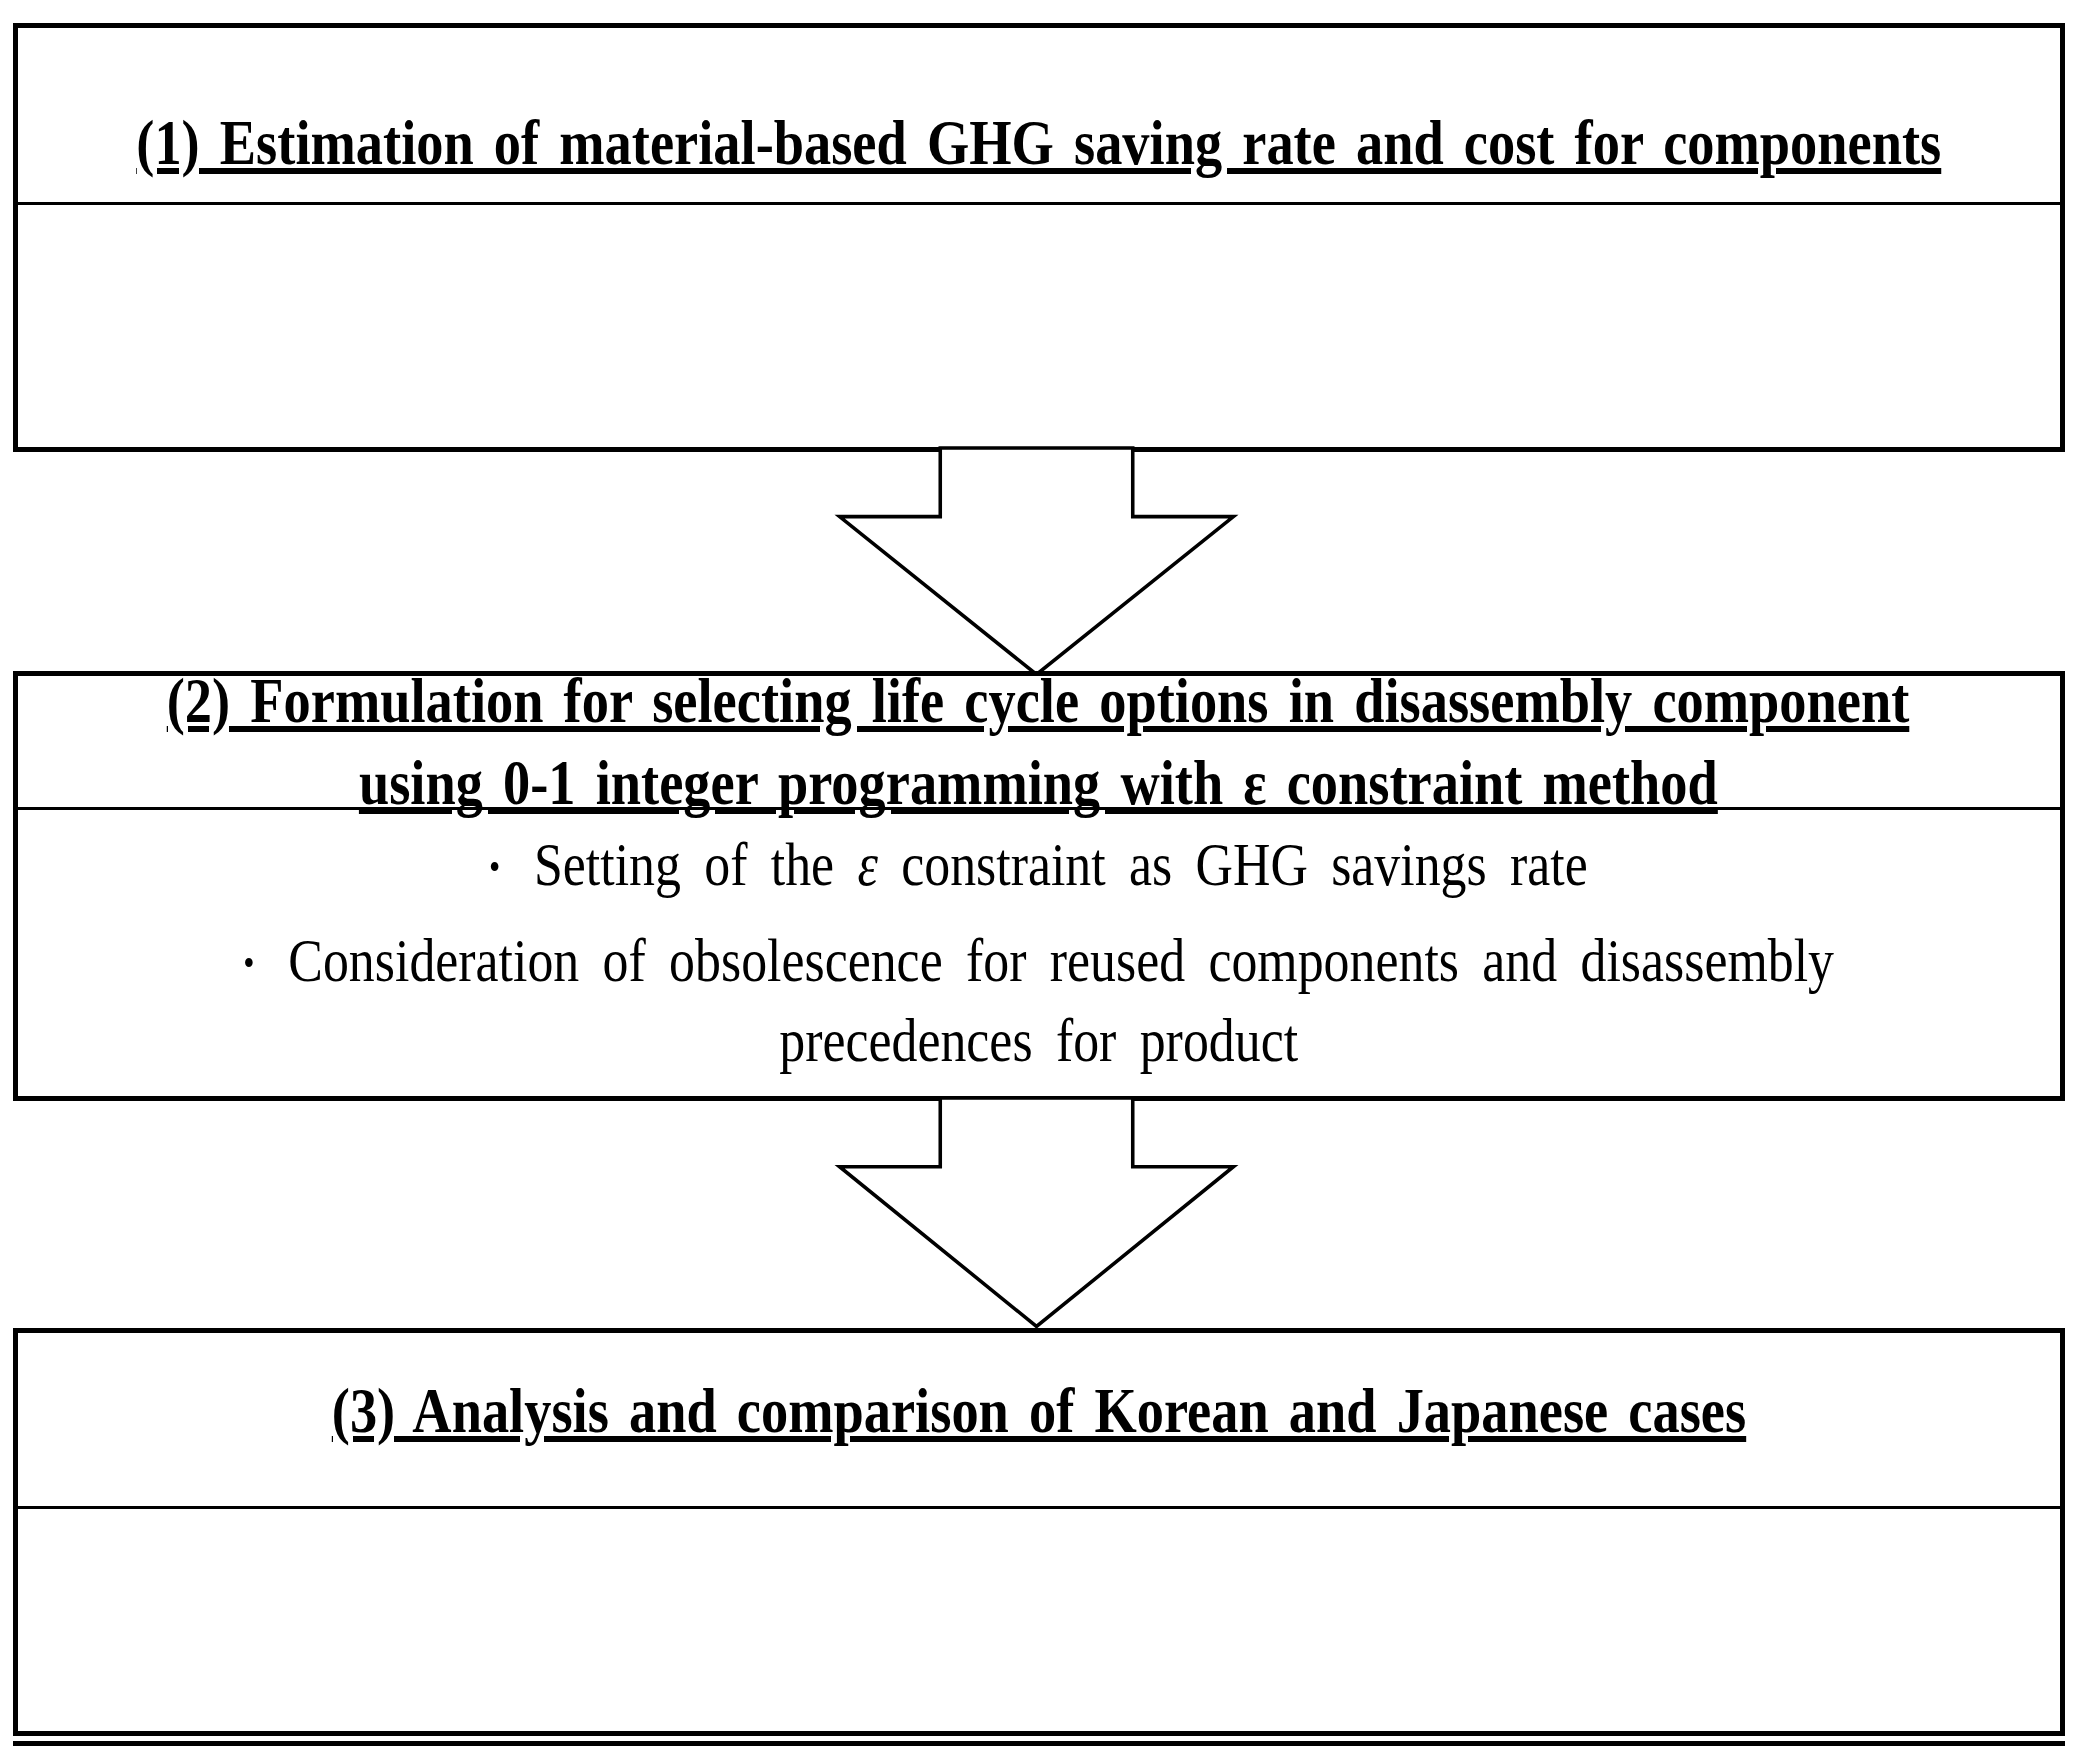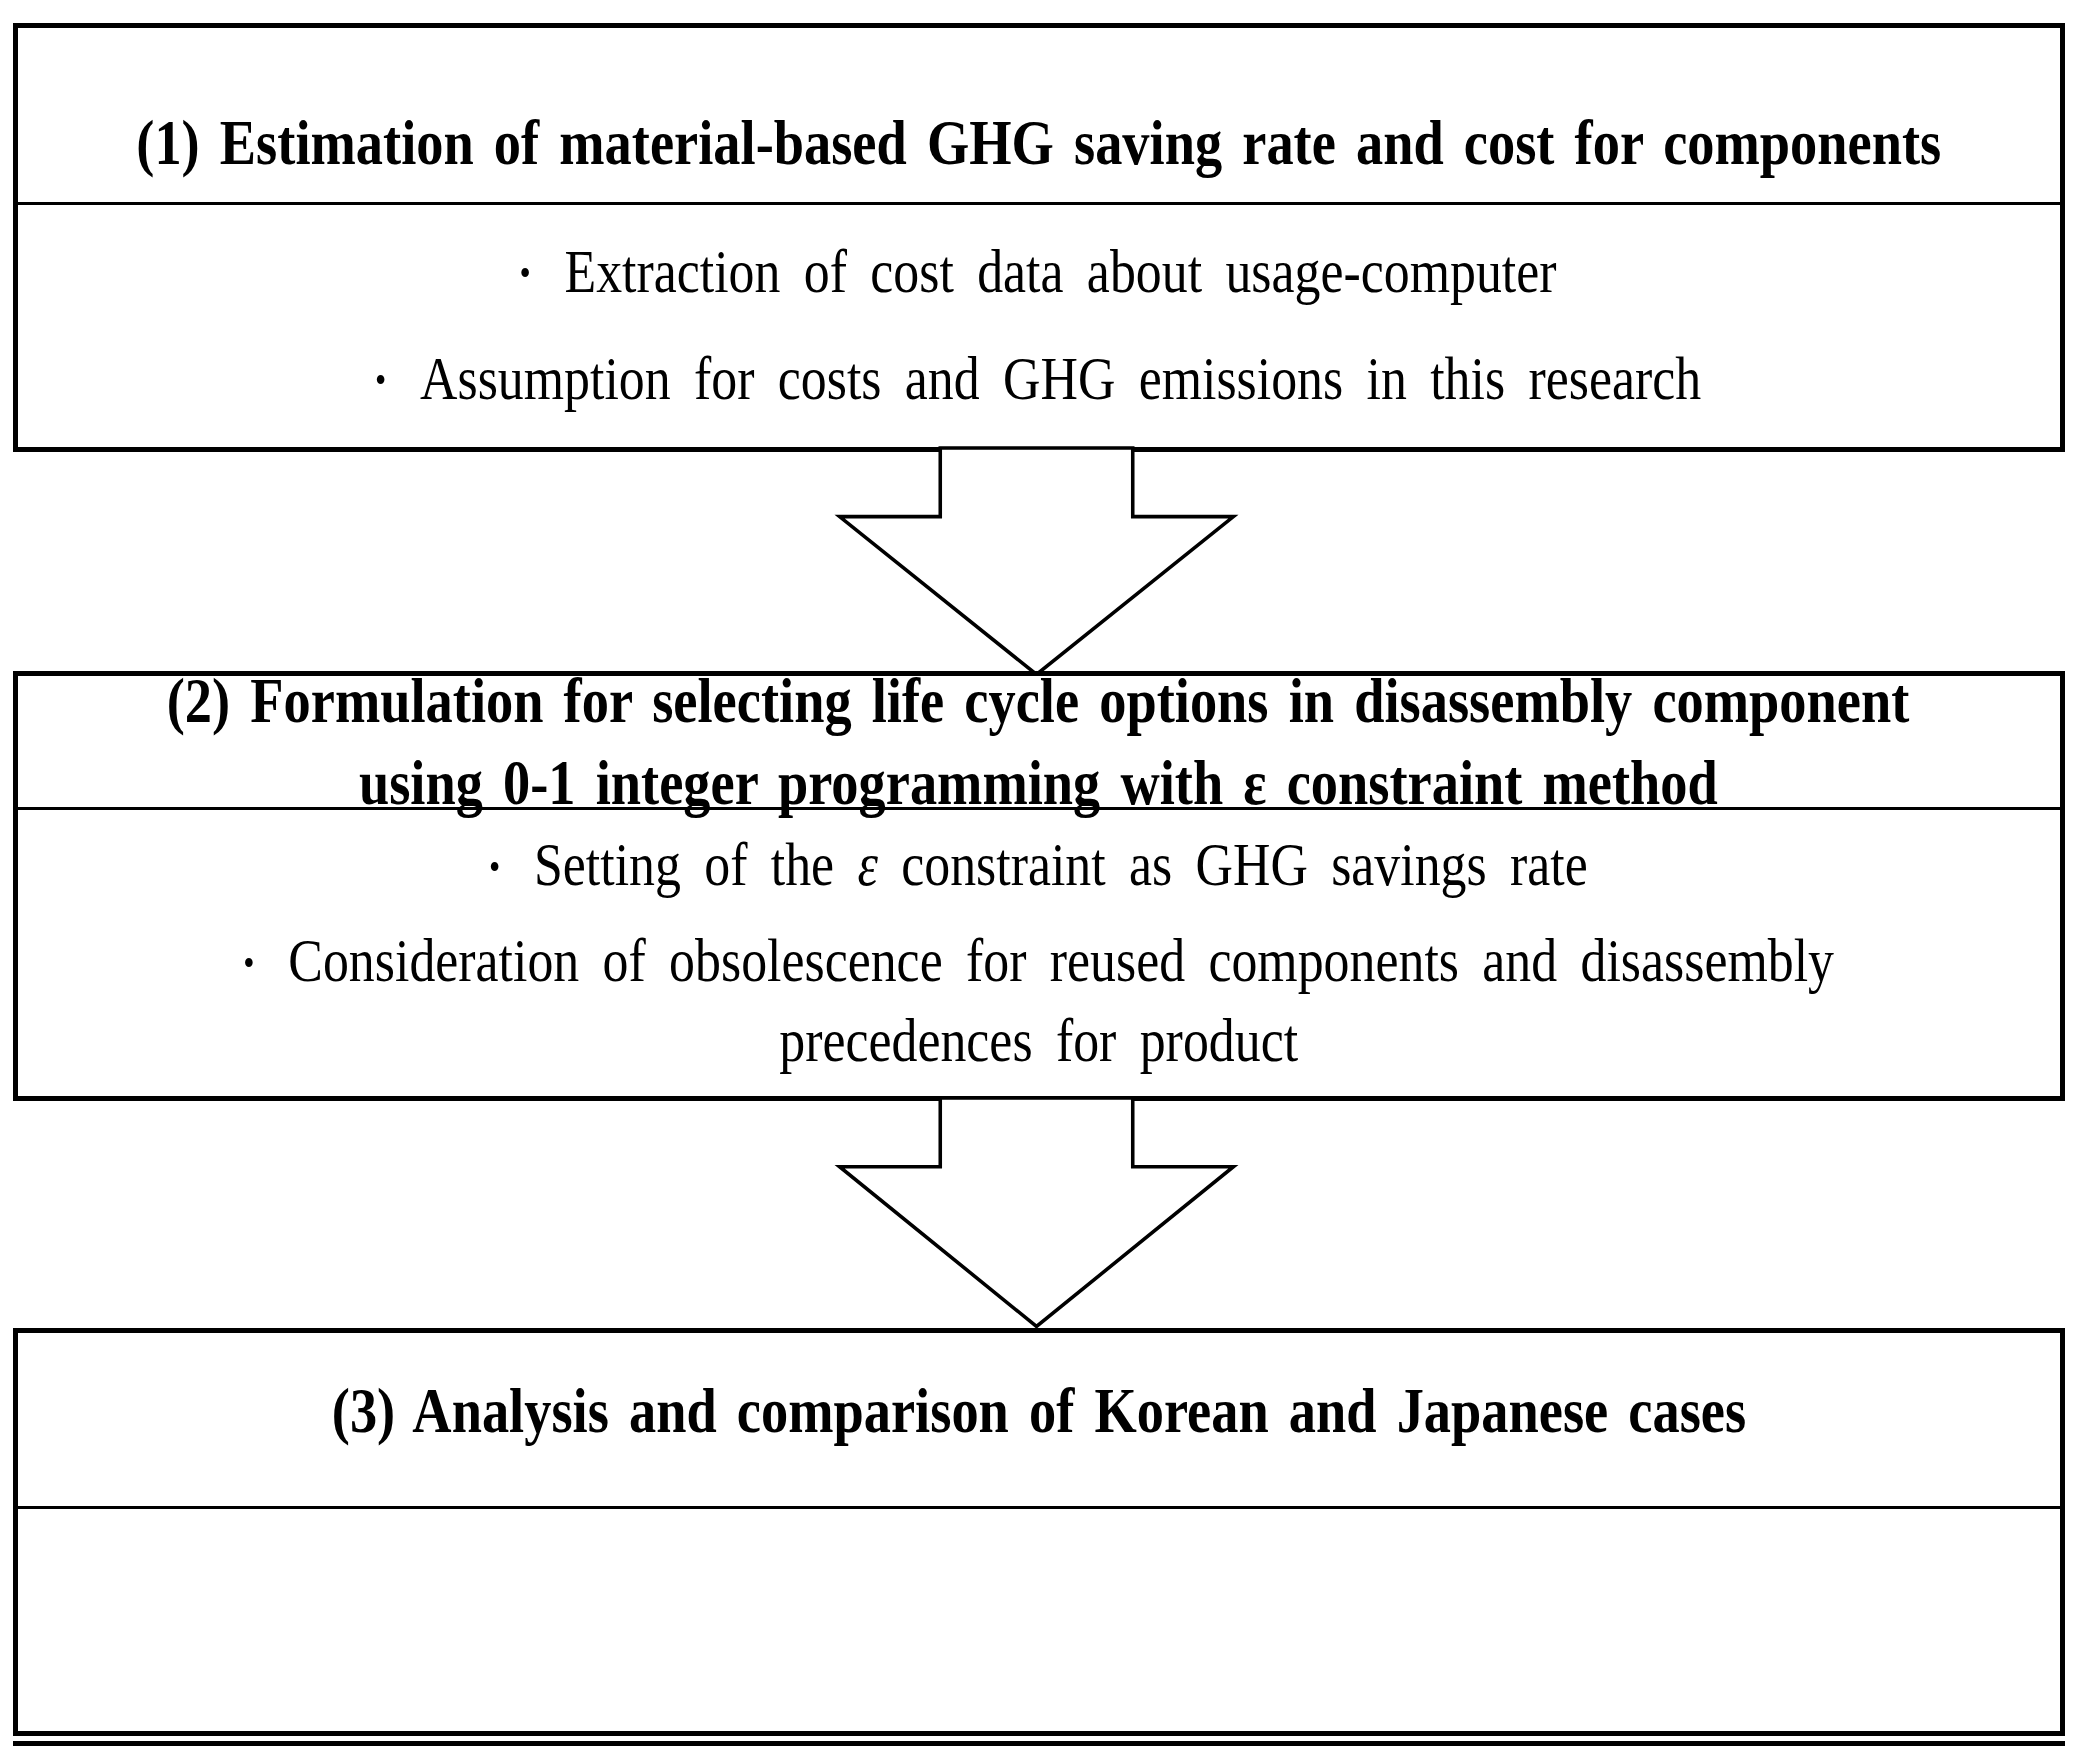--- a/index.html
+++ b/index.html
@@ -27,20 +27,21 @@
   #box2 { top: 671px; height: 430px; }
   #box3 { top: 1328px; height: 408px; }
 
   .box-header {
     border-bottom: 3.6px solid #000000;
     display: flex;
     flex-direction: column;
     justify-content: center;
     align-items: center;
     text-align: left;
+    text-decoration: underline;
   }
   #box1 .box-header { height: 177px; padding-top: 55px; }
   #box2 .box-header { height: 134px; }
   #box3 .box-header { height: 176px; padding-bottom: 18px; }
 
   .hline {
     font-weight: bold;
     font-size: 64px;
     line-height: 82px;
     white-space: nowrap;
@@ -91,24 +92,20 @@
 </style>
 </head>
 <body>
 
 <div class="canvas">
 
   <div class="flow-box" id="box1">
     <div class="box-header">
       <div class="hline">(1) Estimation of material-based GHG saving rate and cost for components</div>
     </div>
-    <div class="box-body">
-      <div class="bullet-item one-line"><span class="dot">•</span><span>Extraction of cost data about usage-computer</span></div>
-      <div class="bullet-item one-line"><span class="dot">•</span><span>Assumption for costs and GHG emissions in this research</span></div>
-    </div>
   </div>
 
   <div class="flow-arrow" id="arrow1">
     <svg viewBox="0 0 450 258" preserveAspectRatio="none">
       <polygon points="117,0 117,77 4,77 225,254 446,77 333,77 333,0" fill="#ffffff" stroke="#000000" stroke-width="4" stroke-linejoin="miter"></polygon>
     </svg>
   </div>
 
   <div class="flow-box" id="box2">
     <div class="box-header">

